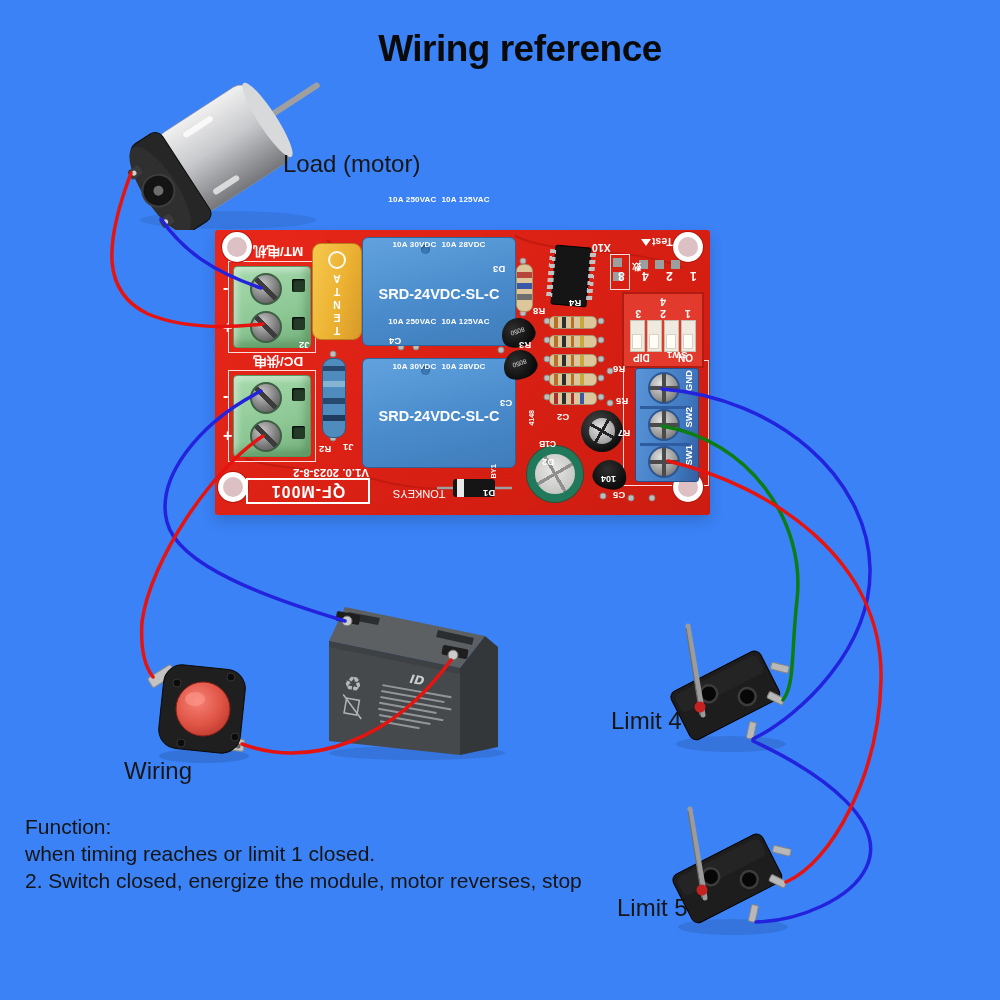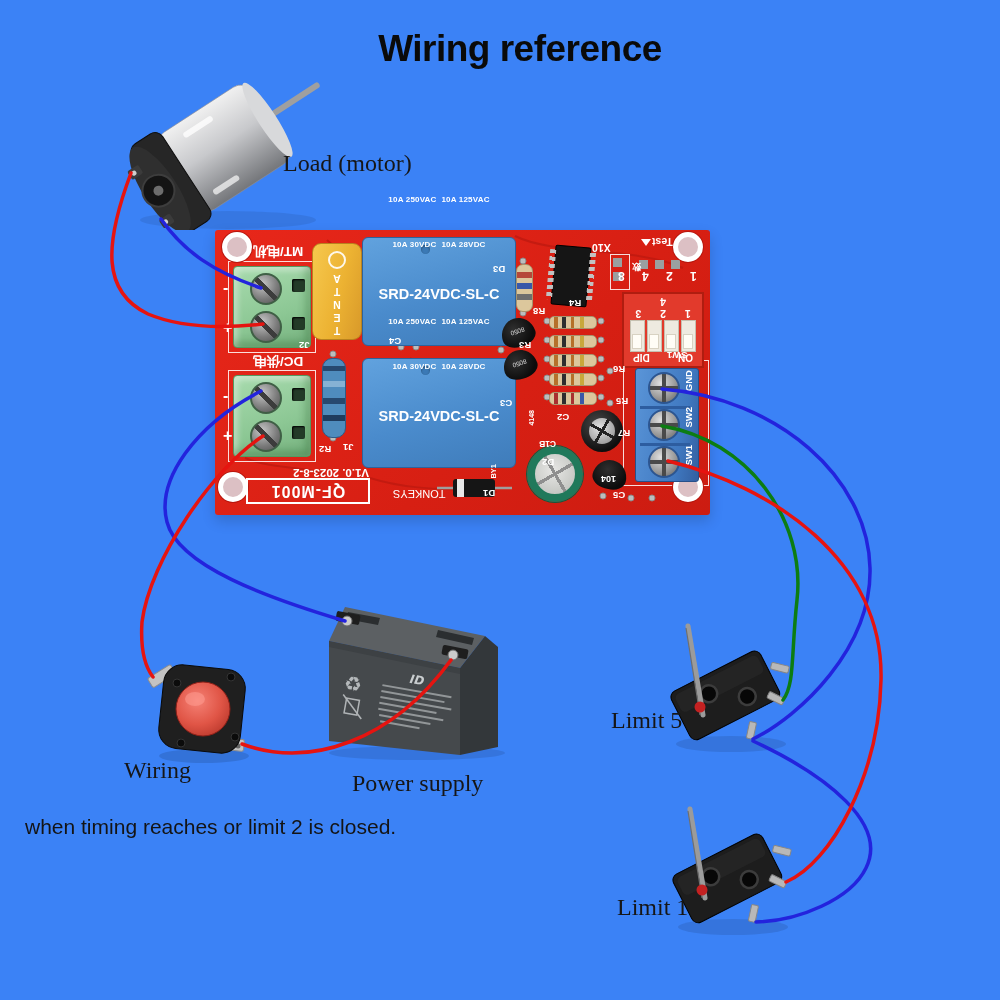--- a/index.html
+++ b/index.html
@@ -1,19 +1,19 @@
 <!DOCTYPE html>
 <html><head>
 <meta charset="utf-8">
 <style>
   html,body{margin:0;padding:0;background:#fff;}
   .canvas{position:relative;width:1000px;height:1000px;background:#3b82f6;font-family:"Liberation Sans",sans-serif;overflow:hidden;color:#111;padding-left:40px;}
   .abs{position:absolute;}
   .title{position:absolute;top:28px;left:0;width:100%;text-align:center;font-size:37px;font-weight:bold;letter-spacing:-.5px;color:#0a0a0a;}
-  .lbl{position:absolute;font-size:24px;color:#161616;font-family:Liberation Serif, serif;}
+  .lbl{position:absolute;font-size:24px;color:#161616;}
   .fn{position:absolute;left:25px;top:813px;font-size:21px;line-height:27px;color:#141414;}
   
   .pcb{position:absolute;left:215px;top:230px;width:495px;height:285px;background:linear-gradient(135deg,#e8271a,#d71f13 60%,#cc1c11);border-radius:3px;box-shadow:0 6px 14px rgba(0,0,0,.16);}
   .hole{position:absolute;width:30px;height:30px;border-radius:50%;background:#dcc0c4;border:5px solid #fff;box-sizing:border-box;box-shadow:0 0 0 1px #b8170e;}
   .silk{position:absolute;color:#fff;line-height:1;white-space:pre;font-weight:bold;}
   .r180{transform:rotate(180deg);}
   .vtx{writing-mode:vertical-rl;transform:rotate(180deg);}
   .sboxw{position:absolute;border:1.5px solid rgba(255,255,255,.85);}
   .gblock{position:absolute;width:76px;height:80px;background:linear-gradient(160deg,#a8dbae,#8cc794 60%,#74b07d);border:1px solid #569a60;border-radius:4px;box-shadow:inset -4px -5px 8px rgba(0,60,0,.25),inset 3px 3px 6px rgba(255,255,255,.5);}
   .gscrew{position:absolute;width:32px;height:32px;border-radius:50%;border:2px solid #3f5f45;box-sizing:border-box;background:linear-gradient(45deg,transparent 43%,#3c3c3c 43% 57%,transparent 57%),radial-gradient(circle at 36% 32%,#c6c6c6,#7a7a7a 58%,#4e4e4e);}
@@ -379,21 +379,22 @@
     <path d="M263,436 C213,468 150,560 142,622 C140,654 146,668 153,677" stroke-width="3.5" stroke="#e61410"></path>
     <path d="M242,744 C310,769 392,741 451,660" stroke-width="3.5" stroke="#e61410"></path>
     <path d="M662,389 C778,398 868,478 870,568 C872,648 800,716 753,739" stroke-width="3.5" stroke="#2323dd"></path>
     <path d="M753,741 C828,776 888,824 866,868 C851,899 799,921 756,922" stroke-width="3.5" stroke="#2323dd"></path>
     <path d="M662,426 C748,440 806,520 797,600 C791,654 795,684 783,700" stroke-width="3.5" stroke="#0c7d12"></path>
     <path d="M668,461 C772,486 884,560 881,680 C879,776 831,863 786,882" stroke-width="3.5" stroke="#e61410"></path>
   </svg>
 
   <div class="lbl" style="left:283px;top:150px">Load (motor)</div>
   <div class="lbl" style="left:124px;top:757px">Wiring</div>
-  <div class="lbl" style="left:352px;top:770px">Power supply</div>
-  <div class="lbl" style="left:611px;top:707px">Limit 5</div>
-  <div class="lbl" style="left:617px;top:894px">Limit 1</div>
+  <div class="lbl" style="left:611px;top:707px">Limit 4</div>
+  <div class="lbl" style="left:617px;top:894px">Limit 5</div>
 
   <div class="fn">
-    <div>when timing reaches or limit 2 is closed.</div>
+    <div>Function:</div>
+    <div>when timing reaches or limit 1 closed.</div>
+    <div>2. Switch closed, energize the module, motor reverses, stop</div>
   </div>
 
 </div>
 
 </body></html>

